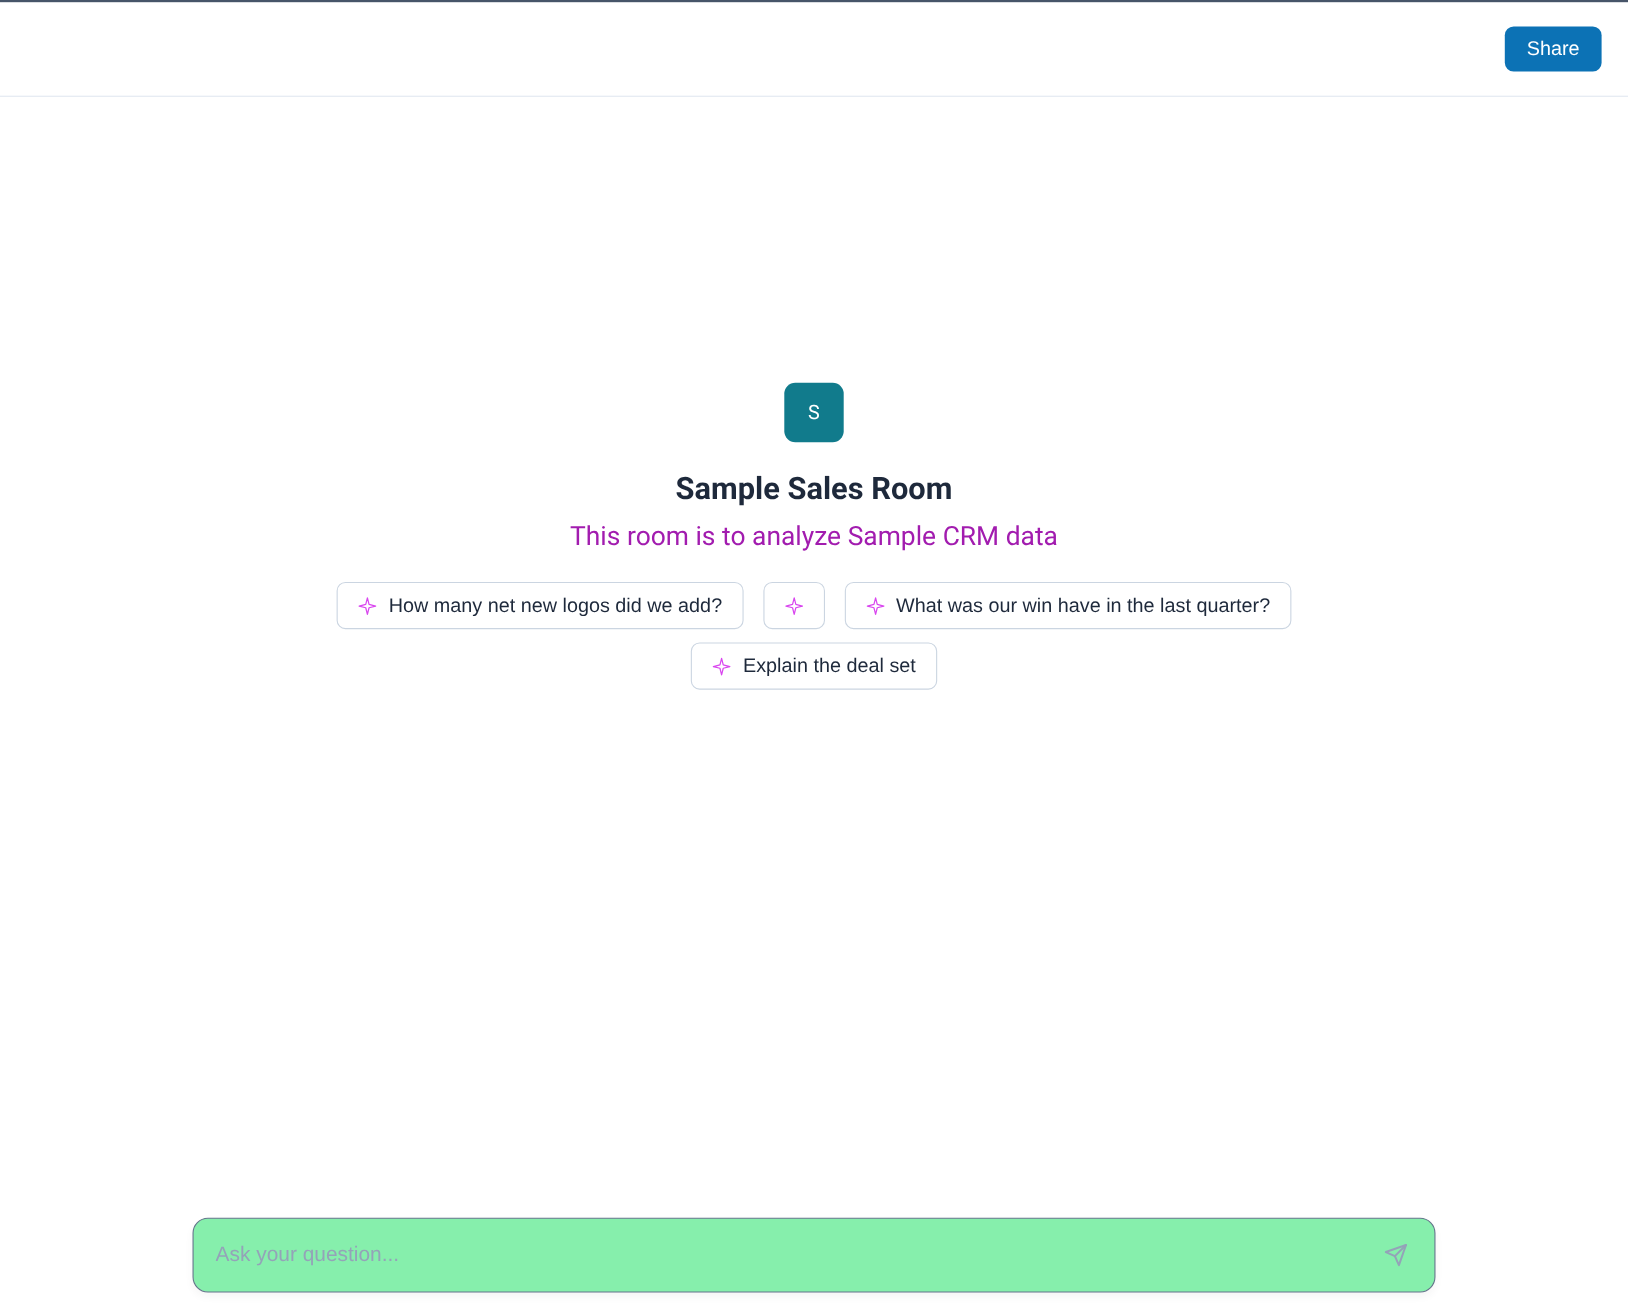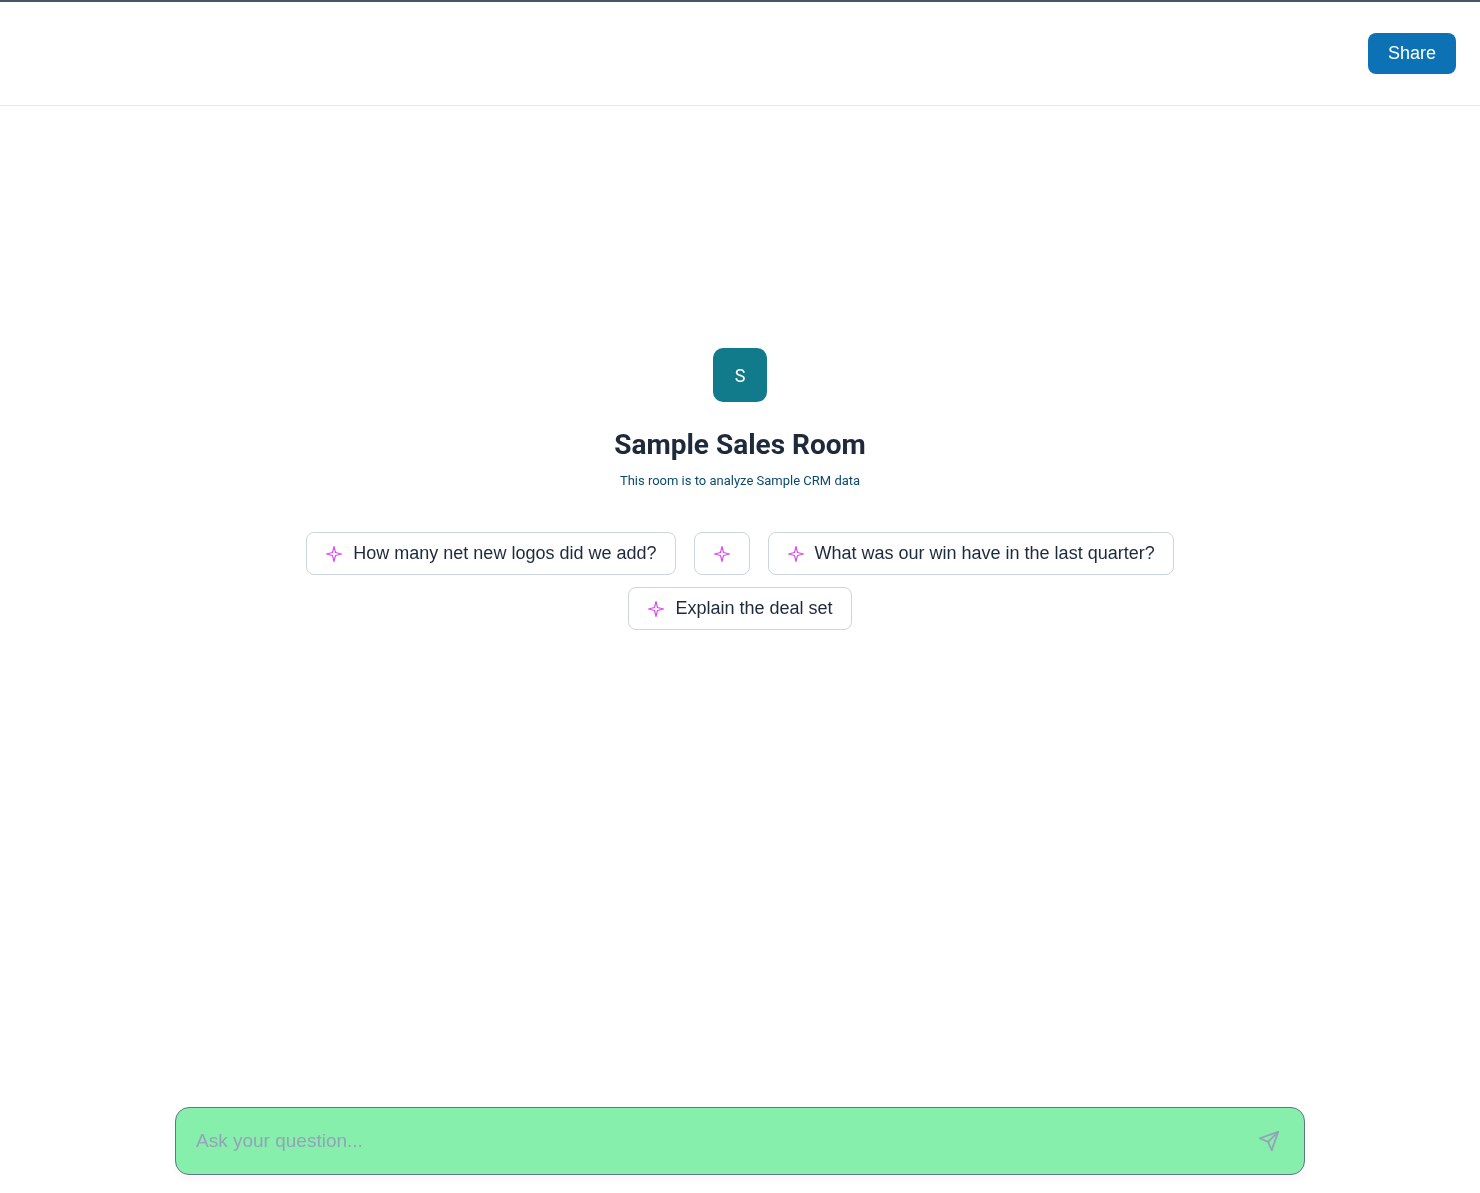--- a/index.html
+++ b/index.html
@@ -10,21 +10,21 @@
     body {
       font-family: -apple-system, BlinkMacSystemFont, 'Segoe UI', Roboto, Helvetica, Arial, sans-serif;
       width: 1480px;
       height: 1193px;
       background: #ffffff;
       border-top: 2px solid #475569;
       position: relative;
       overflow: hidden;
     }
     .header {
-      height: 104px;
+      height: 86px;
       border-bottom: 1px solid #e2e8f0;
       display: flex;
       justify-content: flex-end;
       align-items: center;
       padding: 0 24px;
     }
     .share-button {
       background: #0c72b5;
       color: #ffffff;
       border: none;
@@ -62,26 +62,26 @@
       font-size: 18px;
       font-weight: 400;
     }
     .room-title {
       font-size: 28px;
       font-weight: 700;
       color: #1e293b;
       margin-top: 26px;
     }
     .room-description {
-      font-size: 13px;
-      color: #0c4a6e;
+      font-size: 24px;
+      color: #a21caf;
       margin-top: 12px;
     }
     .suggestions {
-      margin-top: 44px;
+      margin-top: 28px;
       display: flex;
       flex-wrap: wrap;
       justify-content: center;
       gap: 12px 18px;
       max-width: 920px;
     }
     .suggestion-chip {
       display: inline-flex;
       align-items: center;
       gap: 10px;

